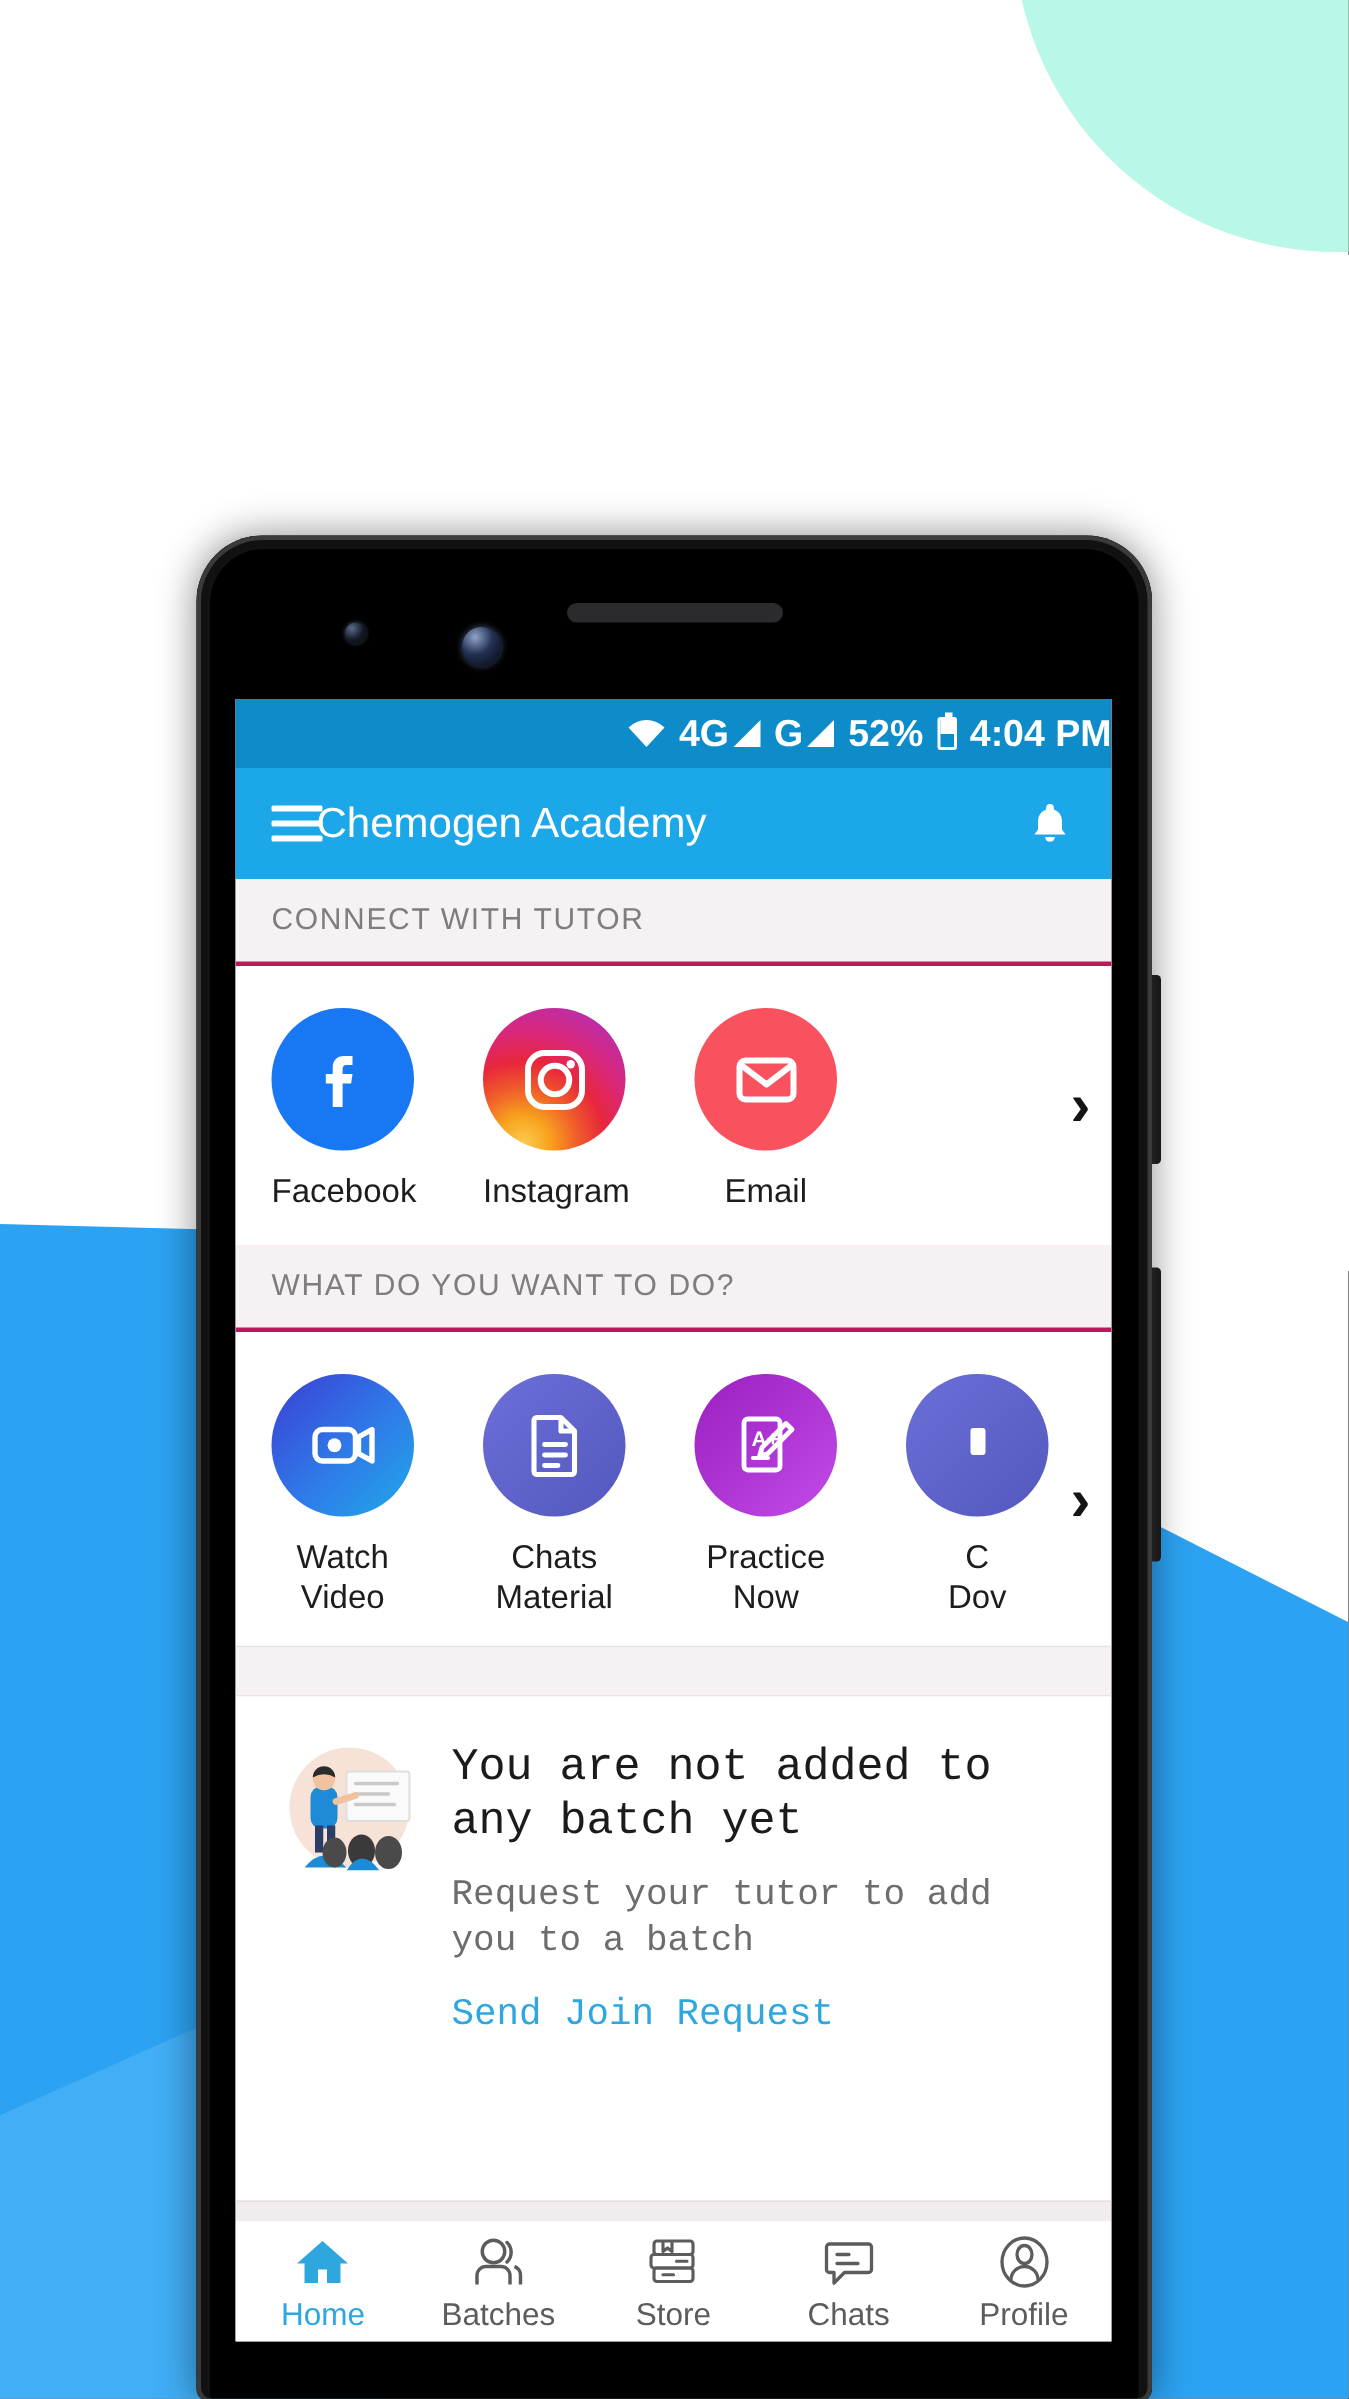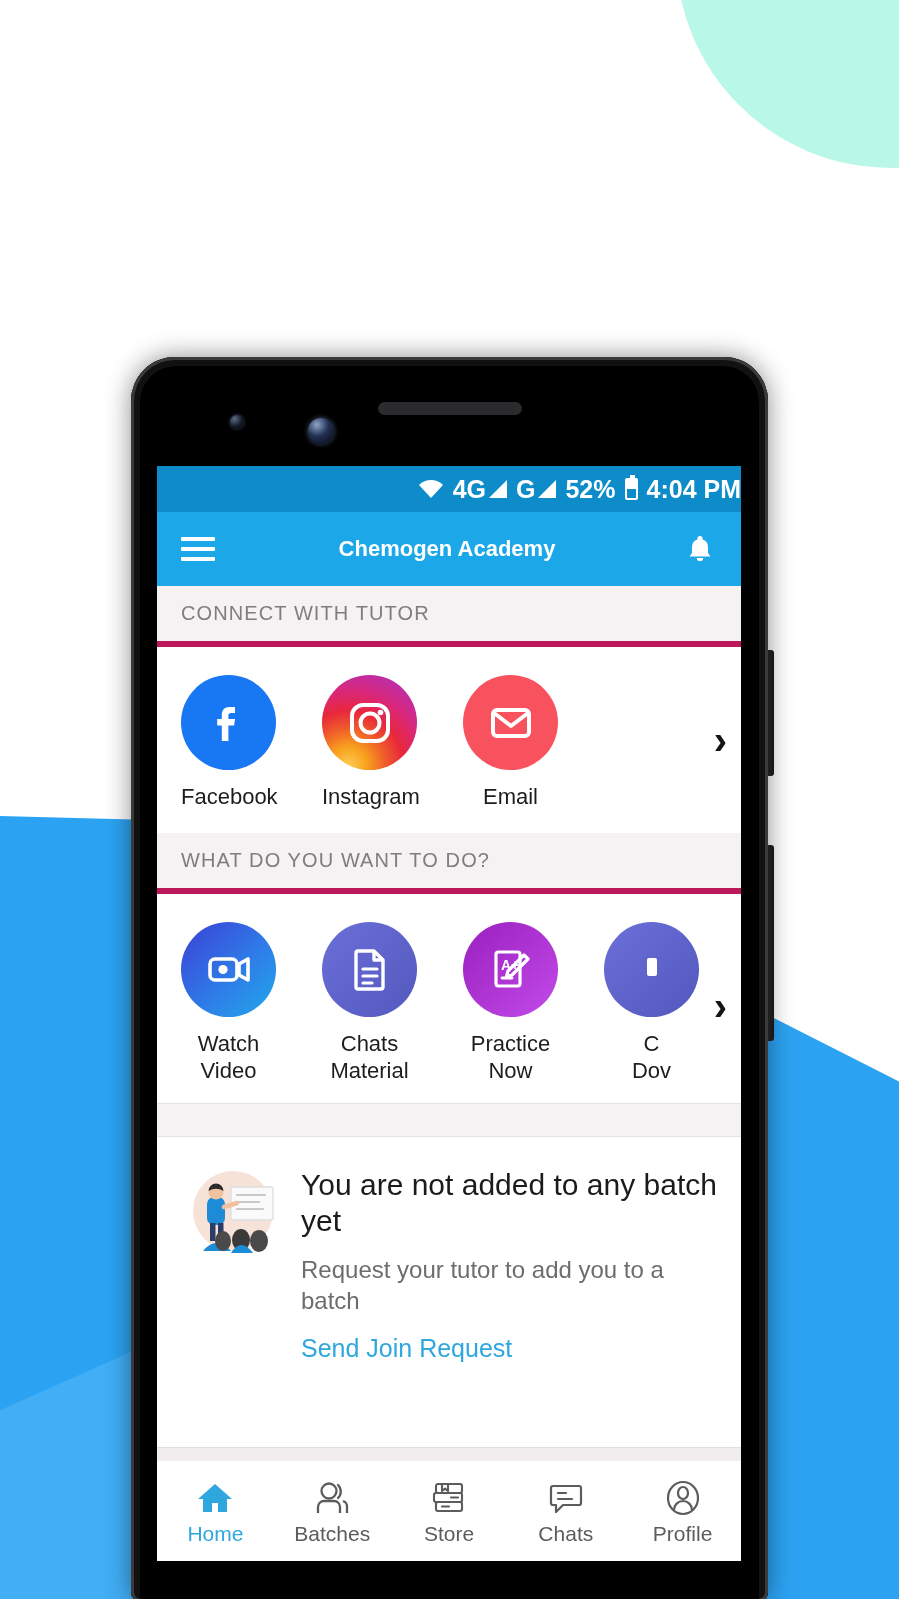--- a/index.html
+++ b/index.html
@@ -101,28 +101,28 @@
   .batt:after { content:""; position:absolute; left:3px; top:-5px; width:5px;height:3px;background:#fff;}
 
   
   .appbar {
     height:74px; background:#1CA7E8;
     display:flex; align-items:center; padding:0 24px;
     color:#fff;
   }
   .hamburger { width:34px; cursor:pointer; }
   .hamburger span { display:block; height:4px; background:#fff; border-radius:1px; margin:6px 0; }
-  .app-title { flex:1; text-align:center; font-size:22px; font-weight:700; margin-left:-4px; }
+  .app-title { flex:1; text-align:left; font-size:28px; font-weight:400; margin-left:-4px; }
   .bell { width:34px; display:flex; justify-content:center; }
 
   
   .sec-head {
     background:#F6F1F3; padding:16px 24px;
     color:#7E7E7E; font-size:20px; letter-spacing:1.1px;
-    border-bottom:6px solid #be185d;
+    border-bottom:3px solid #be185d;
   }
   .sec-body { background:#fff; position:relative; padding:28px 0 22px 0; }
 
   .row {
     display:flex; align-items:flex-start;
     padding-left:24px; gap:46px;
   }
   .tile { width:95px; flex:0 0 auto; text-align:center; cursor:pointer; }
   .circ {
     width:95px; height:95px; border-radius:50%;
@@ -136,31 +136,31 @@
     position:absolute; right:14px; top:50%; transform:translateY(-50%);
     font-size:40px; font-weight:bold; color:#141414; line-height:1;
     cursor:pointer;
   }
   .chev-act { top:92px; transform:none; }
 
   .gap { height:34px; background:#F6F1F3;
          border-top:1px solid #e8e2e4; border-bottom:1px solid #e8e2e4; }
 
   
-  .card { background:#fff; padding:30px 24px 26px 26px; display:flex; gap:22px; }
+  .card { background:#fff; padding:30px 24px 26px 26px; display:flex; gap:22px;font-family:Liberation Mono, monospace; }
   .card-txt { flex:1; }
   .card-title { font-size:30px; color:#1b1b1b; line-height:1.22; }
   .card-sub { font-size:24px; color:#6d6d6d; margin-top:14px; line-height:1.3; }
   .card-link { font-size:25px; color:#2EA7DE; margin-top:18px; cursor:pointer; }
 
   
   .navspacer { flex:1; background:#fff; }
   .nav-divider { height:14px; background:#F1ECEE; border-top:1px solid #e3dddf; }
   .bottomnav {
-    height:100px; background:#fff;
+    height:80px; background:#fff;
     display:flex; align-items:center;
   }
   .nav-item { flex:1; text-align:center; cursor:pointer; color:#5c5c5c; }
   .nav-item.active { color:#2EA7DE; }
   .nav-ico { height:42px; display:flex; align-items:center; justify-content:center; }
   .nav-lbl { font-size:21px; margin-top:3px; }
 
   .scr-col { display:flex; flex-direction:column; height:100%; }
 </style>
 </head>

